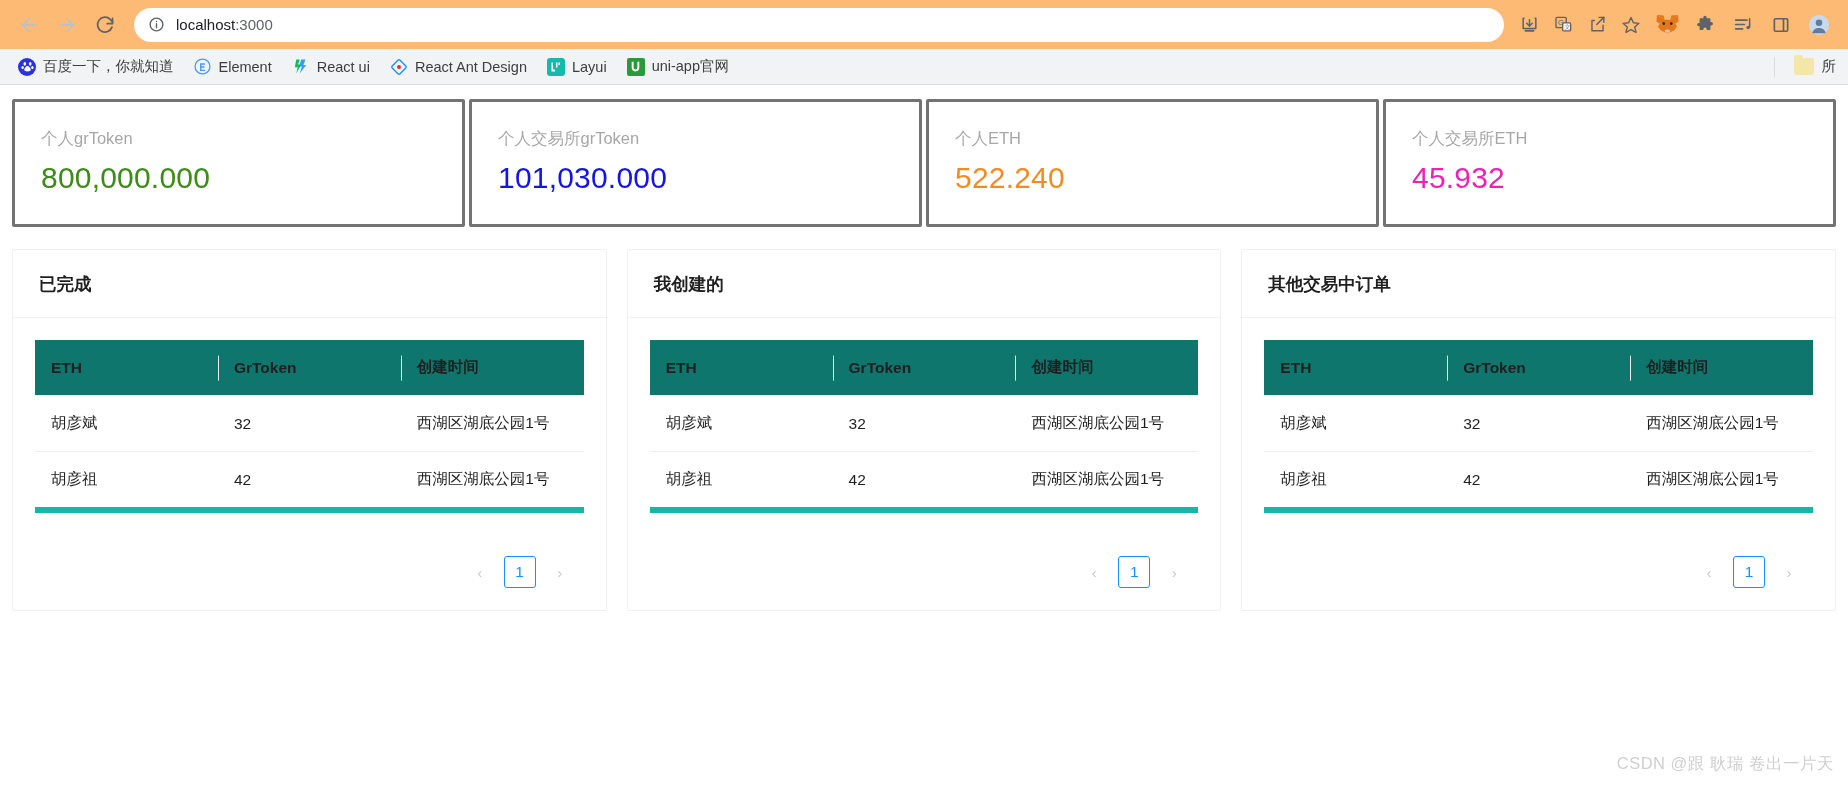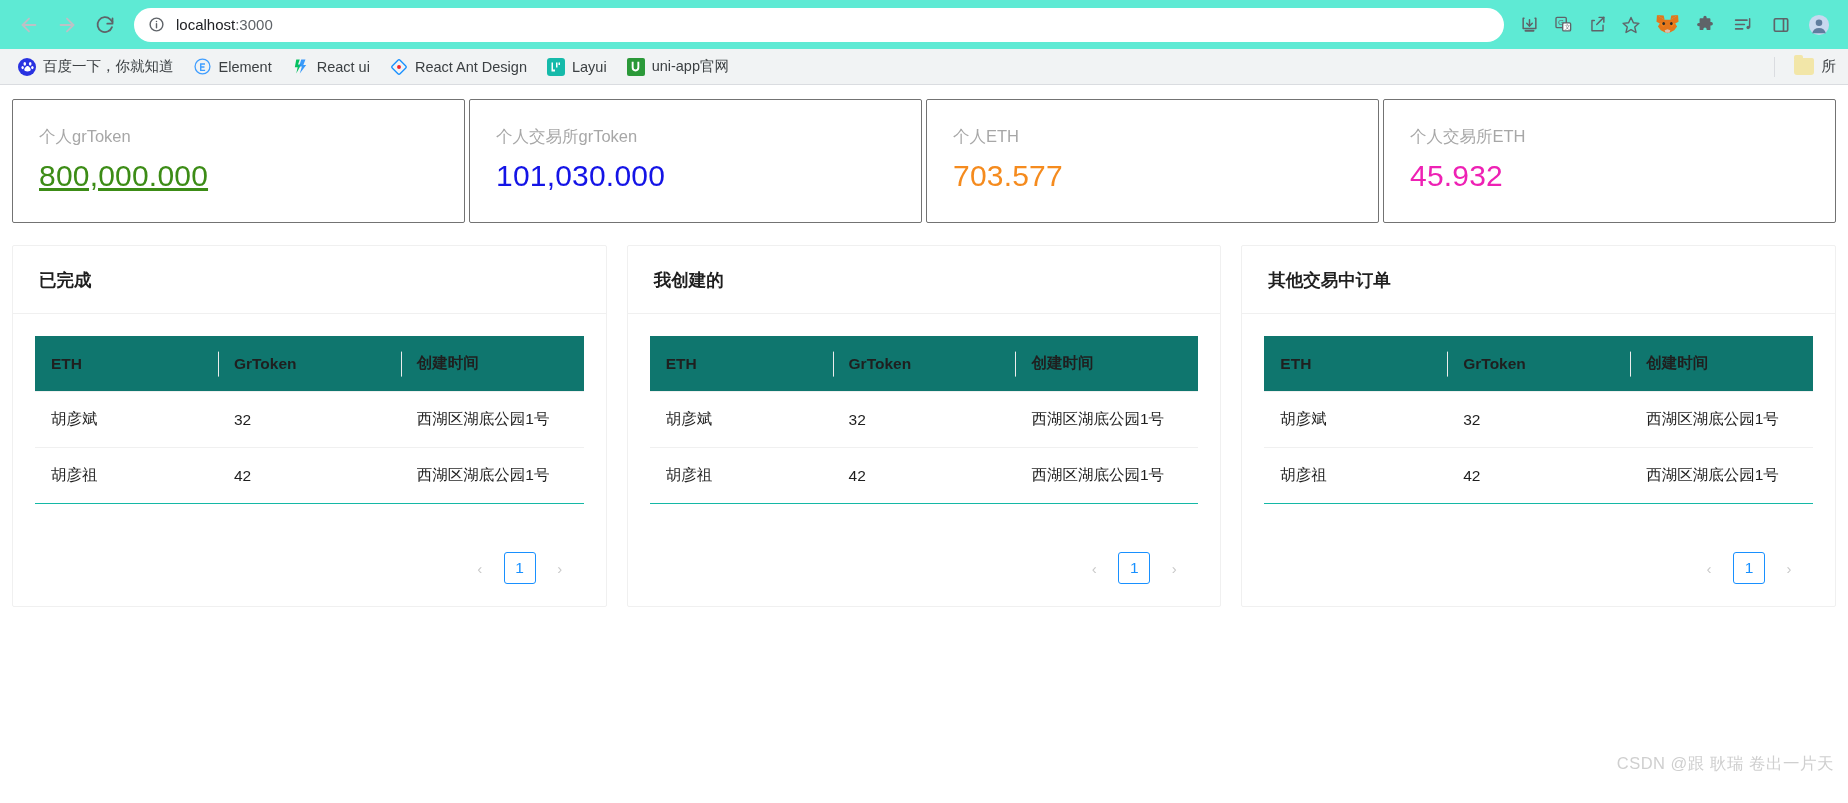--- a/index.html
+++ b/index.html
@@ -13,21 +13,21 @@
   
   .browser-chrome {
     width: 100%;
     background: #f1f3f4;
   }
   .toolbar {
     height: 49px;
     display: flex;
     align-items: center;
     padding: 0 10px;
-    background: #5eead4;
+    background: #fdba74;
   }
   .nav-btn {
     width: 38px; height: 38px;
     display: flex; align-items: center; justify-content: center;
     border-radius: 50%;
     color: #5f6368;
     flex: 0 0 auto;
   }
   .nav-btn svg { display: block; }
   .nav-btn.disabled { color: #bdc1c6; }
@@ -148,21 +148,21 @@
   }
 
   .stat-row {
     display: flex;
     width: 100%;
     margin-bottom: 22px;
   }
   .stat-card {
     flex: 1 1 0;
     background: #ffffff;
-    border: 1px solid #737373;
+    border: 3px solid #737373;
     border-radius: 2px;
     padding: 26px 24px 30px 26px;
     min-height: 118px;
     margin-right: 4px;
   }
   .stat-card:last-child { margin-right: 0; }
   .stat-title {
     font-size: 16.5px;
     color: #a7a7a7;
     margin-bottom: 12px;
@@ -228,21 +228,21 @@
     transform: translateY(-50%);
     width: 1px; height: 1.6em;
     background: #ececec;
   }
   tbody td {
     font-size: 15.5px;
     color: #1f1f1f;
     padding: 17px 16px;
     border-bottom: 1px solid #f0f0f0;
   }
-  tbody tr:last-child td { border-bottom: 1px solid #14b8a6; }
+  tbody tr:last-child td { border-bottom: 6px solid #14b8a6; }
 
   .pagination {
     display: flex;
     justify-content: flex-end;
     align-items: center;
     padding: 26px 4px 22px 0;
     margin-top: auto;
   }
   .pg-arrow {
     width: 32px; height: 32px;
@@ -454,29 +454,29 @@
       </div>
     </div>
   </div>
 </div>
 
 <div class="page">
 
   <div class="stat-row">
     <div class="stat-card">
       <div class="stat-title">个人grToken</div>
-      <div class="stat-value" style="color:#3c8c16;text-decoration:underline;">800,000.000</div>
+      <div class="stat-value" style="color:#3c8c16;">800,000.000</div>
     </div>
     <div class="stat-card">
       <div class="stat-title">个人交易所grToken</div>
       <div class="stat-value" style="color:#1414e6;">101,030.000</div>
     </div>
     <div class="stat-card">
       <div class="stat-title">个人ETH</div>
-      <div class="stat-value" style="color:#f58b1e;">703.577</div>
+      <div class="stat-value" style="color:#f58b1e;">522.240</div>
     </div>
     <div class="stat-card">
       <div class="stat-title">个人交易所ETH</div>
       <div class="stat-value" style="color:#ee21b4;">45.932</div>
     </div>
   </div>
 
   <div class="table-row-wrap">
 
     <div class="table-card">

